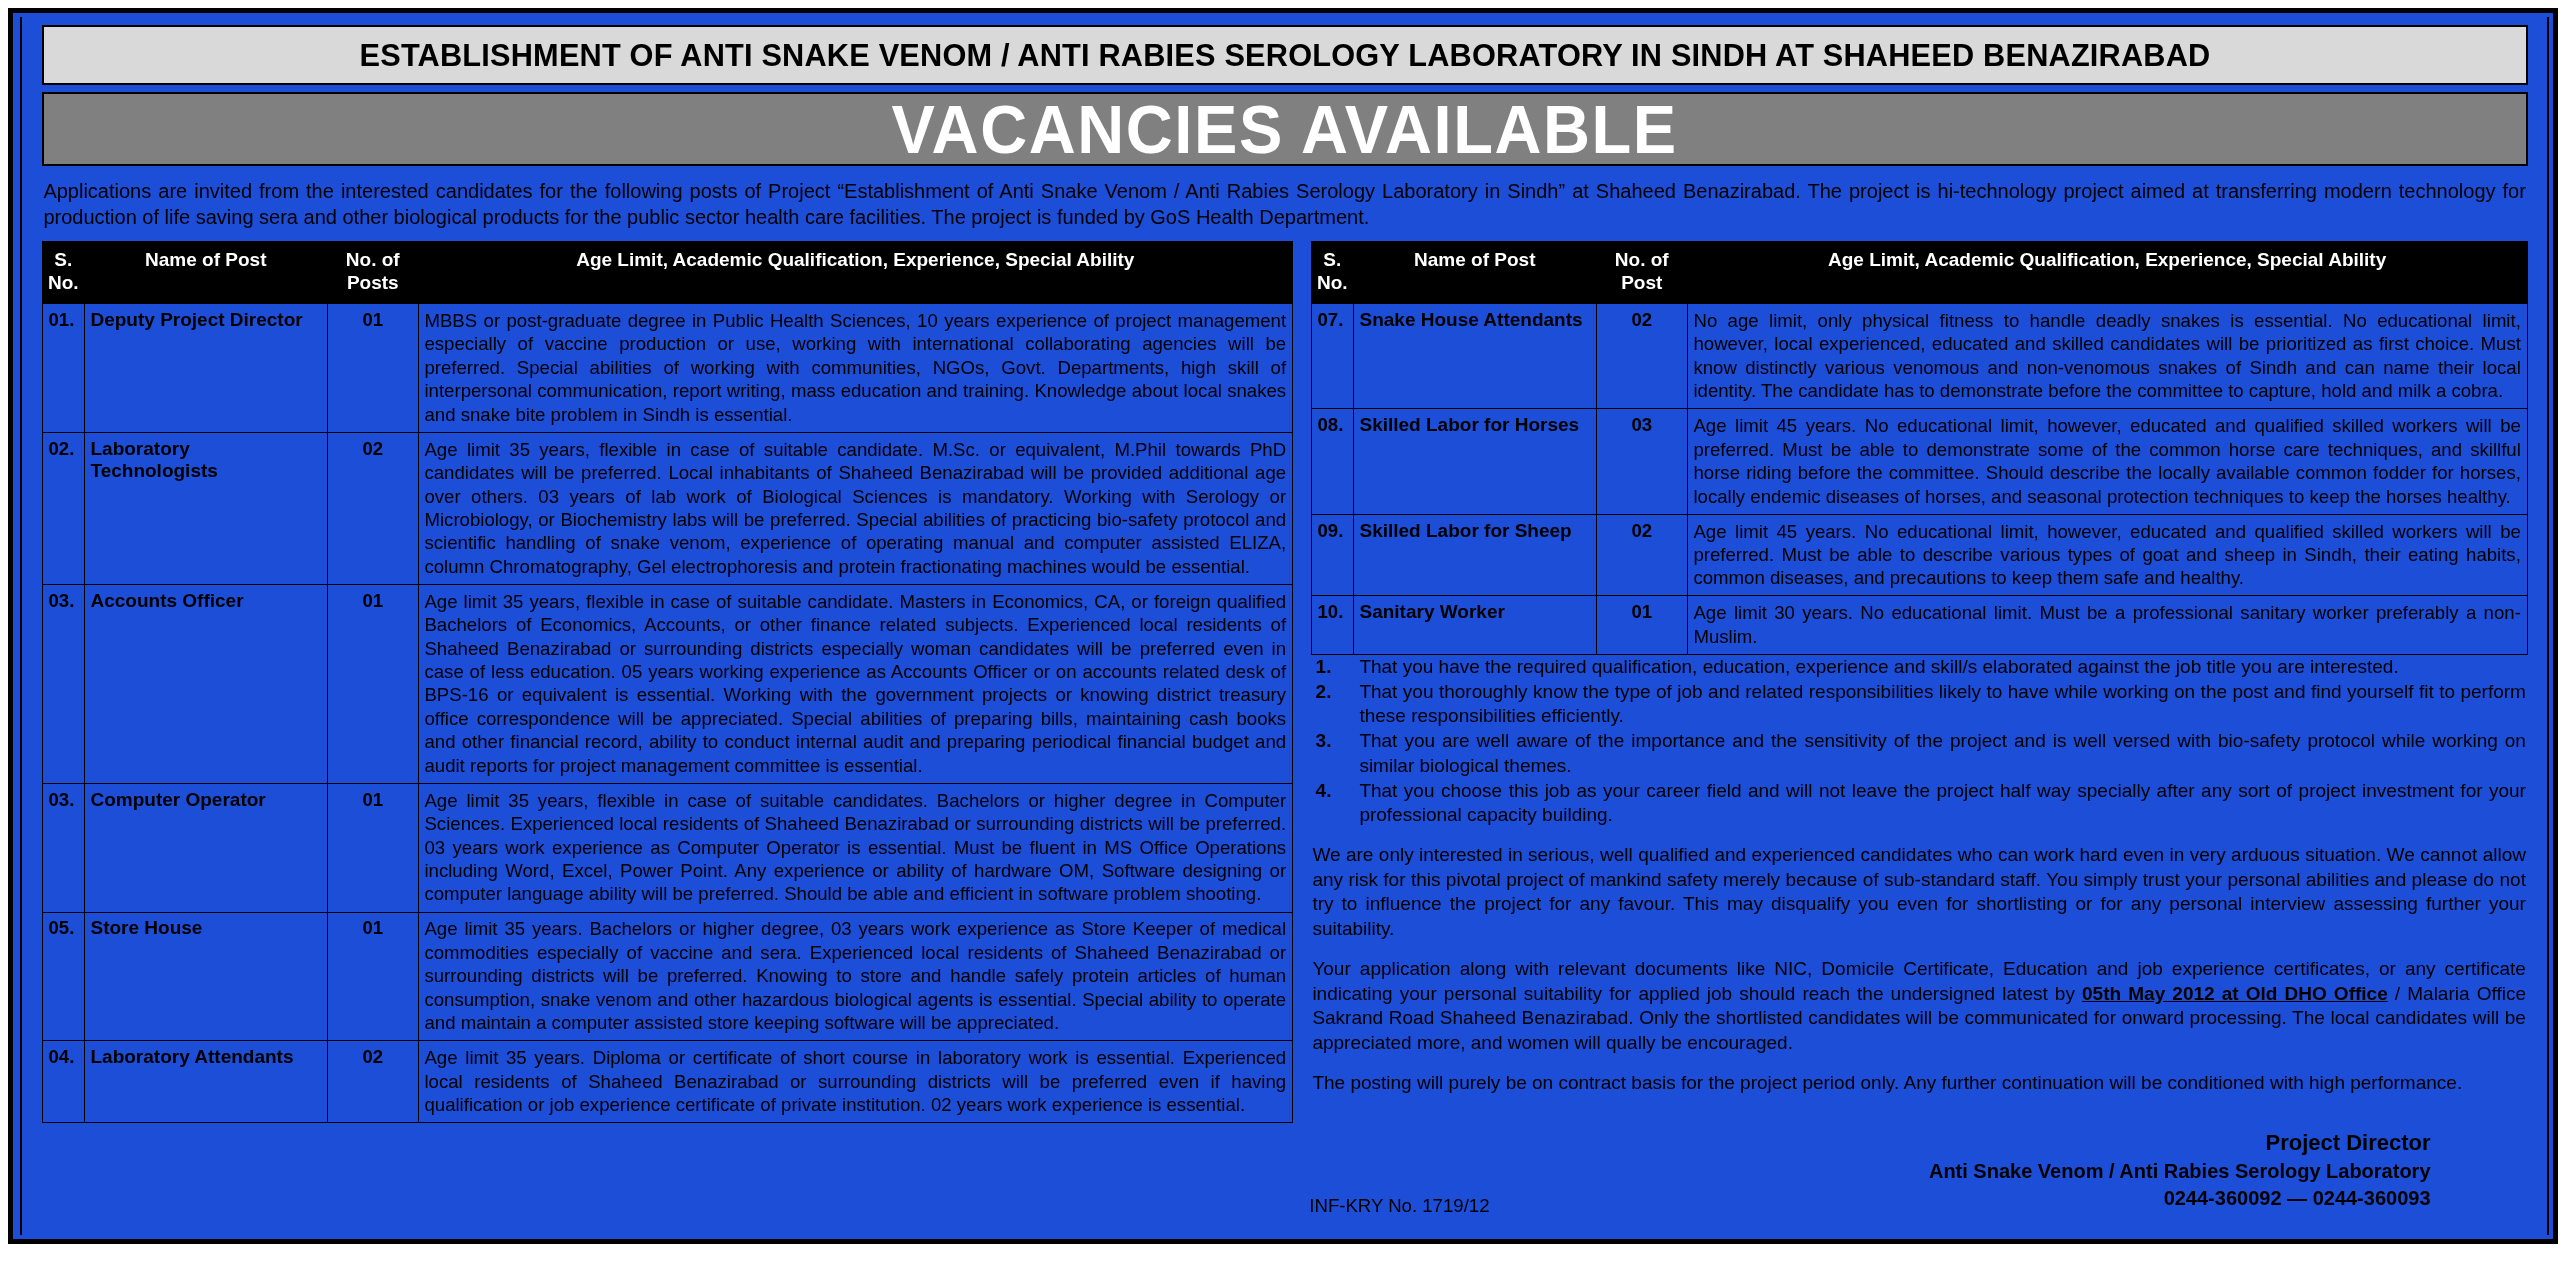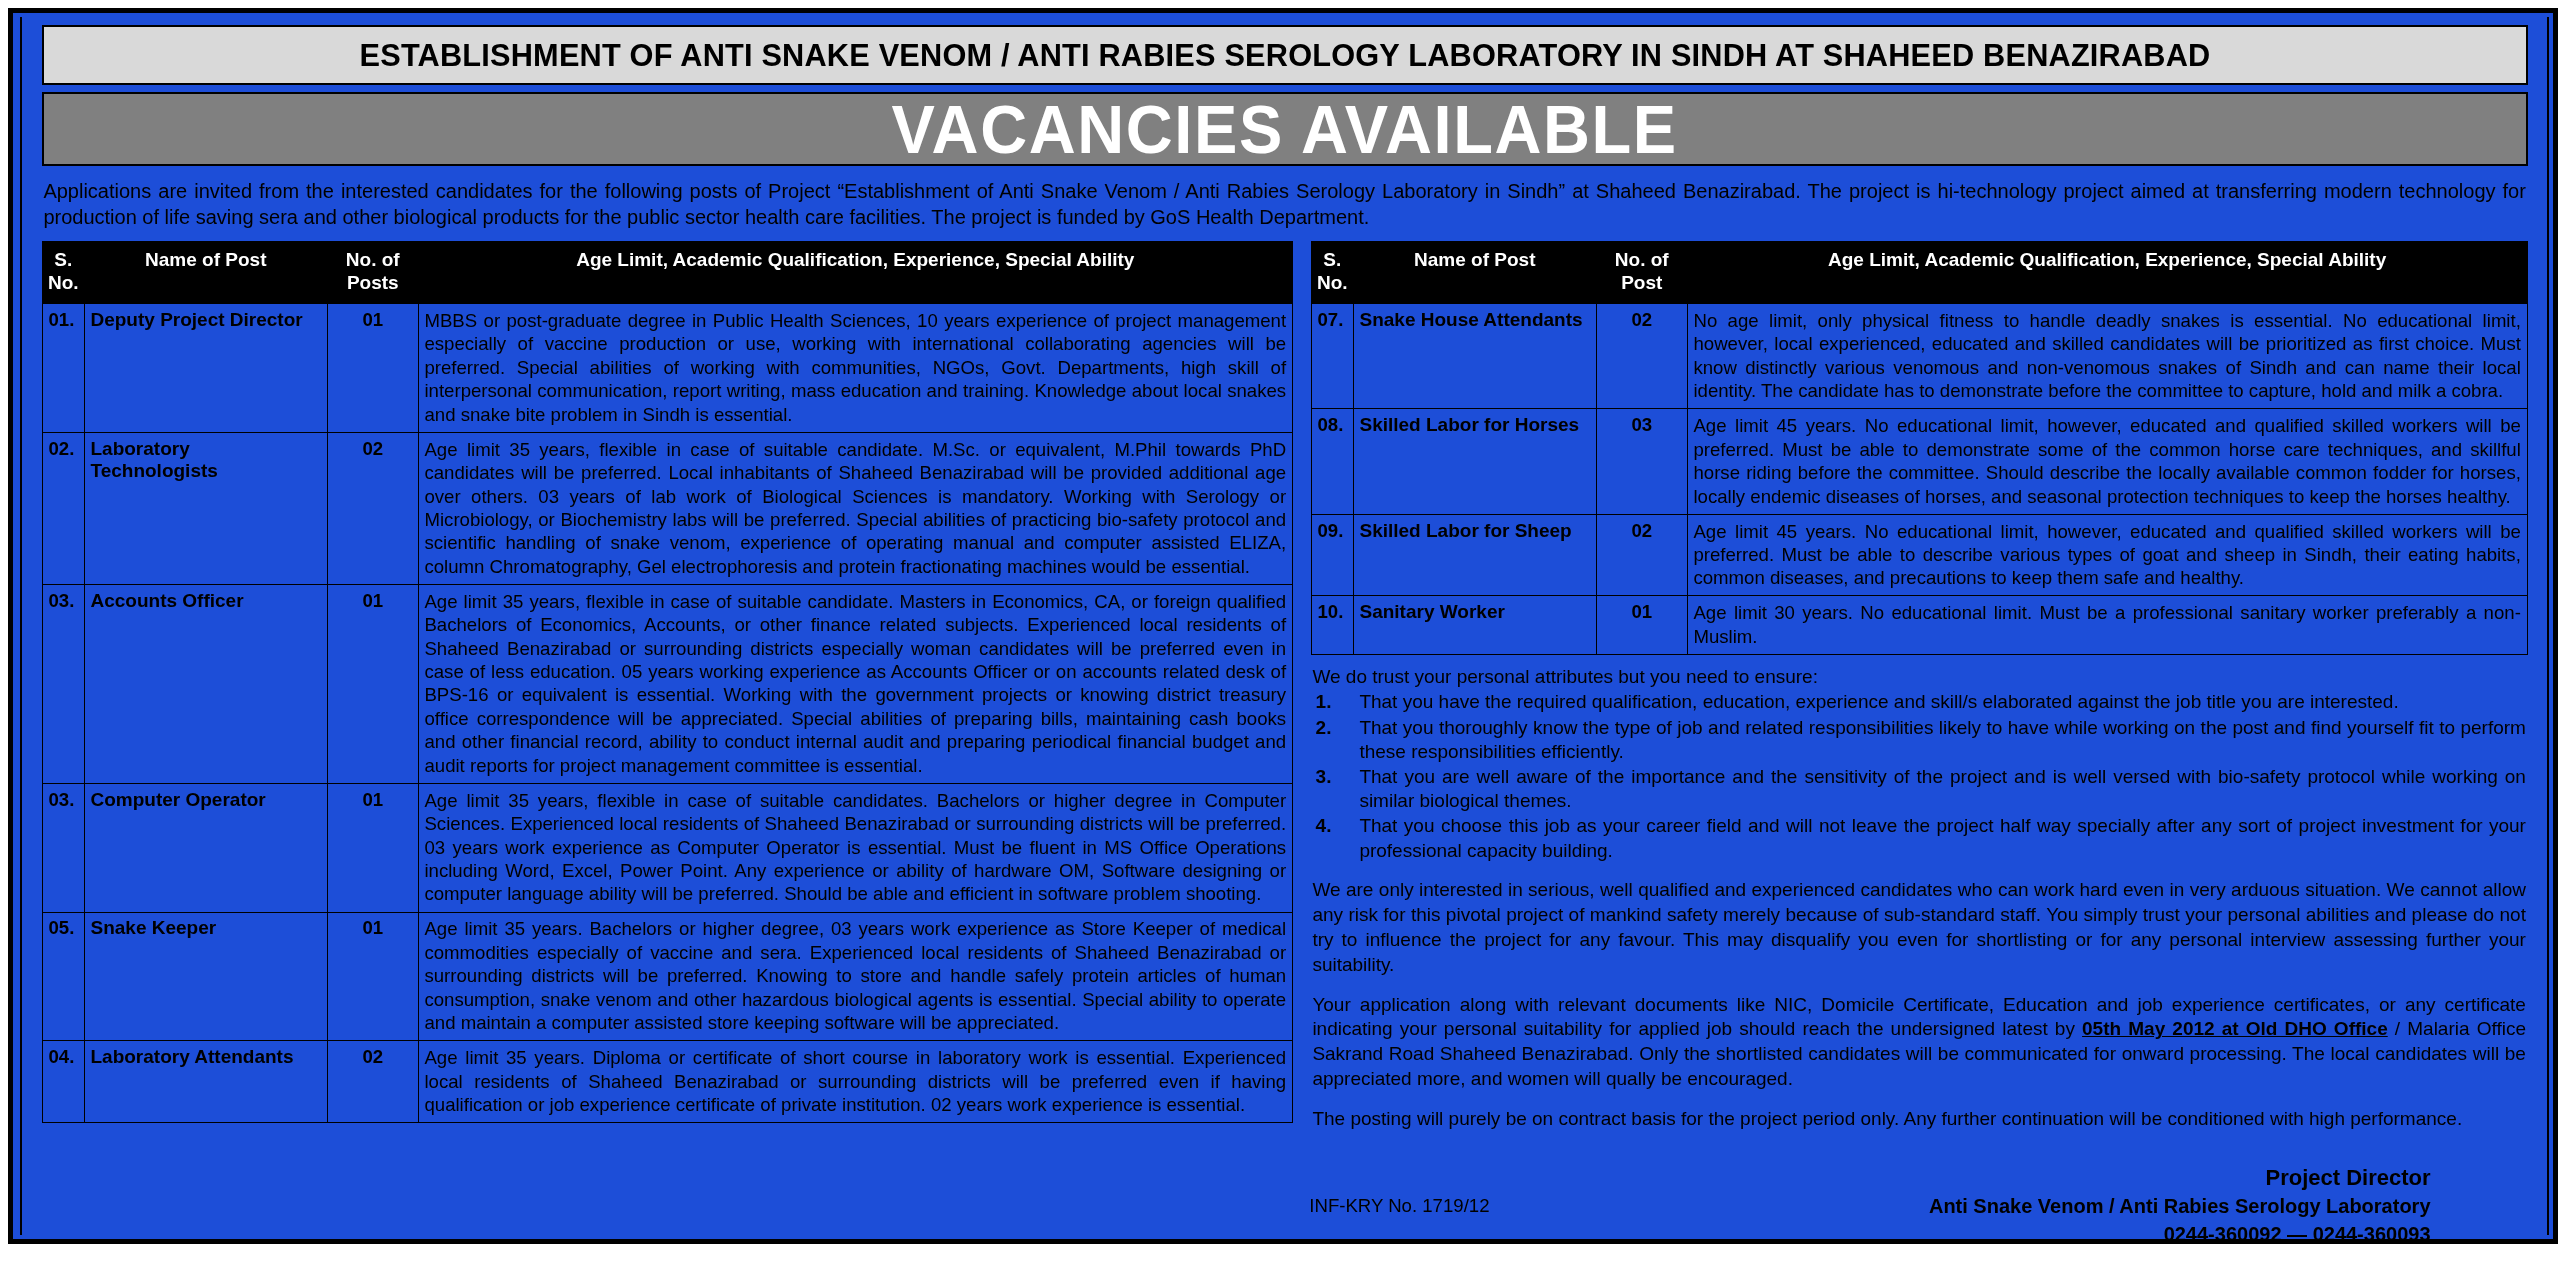--- a/index.html
+++ b/index.html
@@ -261,21 +261,21 @@
                 <td class="c-desc">Age limit 35 years, flexible in case of suitable candidate. Masters in Economics, CA, or foreign qualified Bachelors of Economics, Accounts, or other finance related subjects. Experienced local residents of Shaheed Benazirabad or surrounding districts especially woman candidates will be preferred even in case of less education. 05 years working experience as Accounts Officer or on accounts related desk of BPS-16 or equivalent is essential. Working with the government projects or knowing district treasury office correspondence will be appreciated. Special abilities of preparing bills, maintaining cash books and other financial record, ability to conduct internal audit and preparing periodical financial budget and audit reports for project management committee is essential.</td>
               </tr>
               <tr>
                 <td class="c-sno">03.</td>
                 <td class="c-name">Computer Operator</td>
                 <td class="c-count">01</td>
                 <td class="c-desc">Age limit 35 years, flexible in case of suitable candidates. Bachelors or higher degree in Computer Sciences. Experienced local residents of Shaheed Benazirabad or surrounding districts will be preferred. 03 years work experience as Computer Operator is essential. Must be fluent in MS Office Operations including Word, Excel, Power Point. Any experience or ability of hardware OM, Software designing or computer language ability will be preferred. Should be able and efficient in software problem shooting.</td>
               </tr>
               <tr>
                 <td class="c-sno">05.</td>
-                <td class="c-name">Snake Keeper</td>
+                <td class="c-name">Store House</td>
                 <td class="c-count">01</td>
                 <td class="c-desc">Age limit 35 years. Bachelors or higher degree, 03 years work experience as Store Keeper of medical commodities especially of vaccine and sera. Experienced local residents of Shaheed Benazirabad or surrounding districts will be preferred. Knowing to store and handle safely protein articles of human consumption, snake venom and other hazardous biological agents is essential. Special ability to operate and maintain a computer assisted store keeping software will be appreciated.</td>
               </tr>
               <tr>
                 <td class="c-sno">04.</td>
                 <td class="c-name">Laboratory Attendants</td>
                 <td class="c-count">02</td>
                 <td class="c-desc">Age limit 35 years. Diploma or certificate of short course in laboratory work is essential. Experienced local residents of Shaheed Benazirabad or surrounding districts will be preferred even if having qualification or job experience certificate of private institution. 02 years work experience is essential.</td>
               </tr>
             </tbody>
@@ -315,21 +315,20 @@
               </tr>
               <tr>
                 <td class="c-sno">10.</td>
                 <td class="c-name">Sanitary Worker</td>
                 <td class="c-count">01</td>
                 <td class="c-desc">Age limit 30 years. No educational limit. Must be a professional sanitary worker preferably a non-Muslim.</td>
               </tr>
             </tbody>
         </table>
 
-        <div class="ensure-lead">We do trust your personal attributes but you need to ensure:</div>
         <ol class="ensure-list">
             <li>That you have the required qualification, education, experience and skill/s elaborated against the job title you are interested.</li>
             <li>That you thoroughly know the type of job and related responsibilities likely to have while working on the post and find yourself fit to perform these responsibilities efficiently.</li>
             <li>That you are well aware of the importance and the sensitivity of the project and is well versed with bio-safety protocol while working on similar biological themes.</li>
             <li>That you choose this job as your career field and will not leave the project half way specially after any sort of project investment for your professional capacity building.</li>
           </ol>
 
         <div class="para">We are only interested in serious, well qualified and experienced candidates who can work hard even in very arduous situation. We cannot allow any risk for this pivotal project of mankind safety merely because of sub-standard staff. You simply trust your personal abilities and please do not try to influence the project for any favour. This may disqualify you even for shortlisting or for any personal interview assessing further your suitability.</div>
 
         <div class="para">

